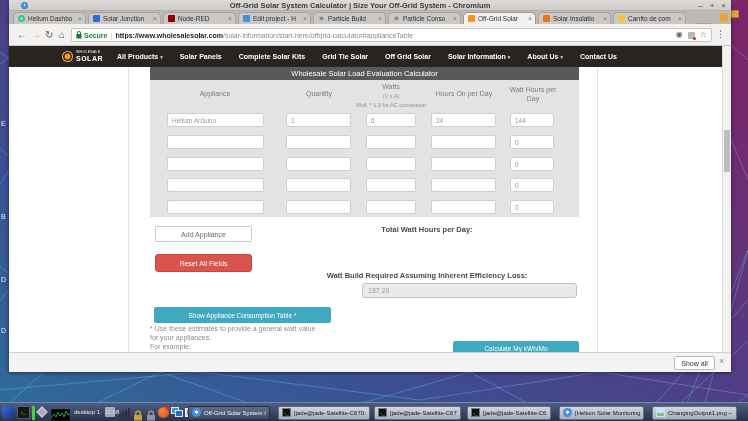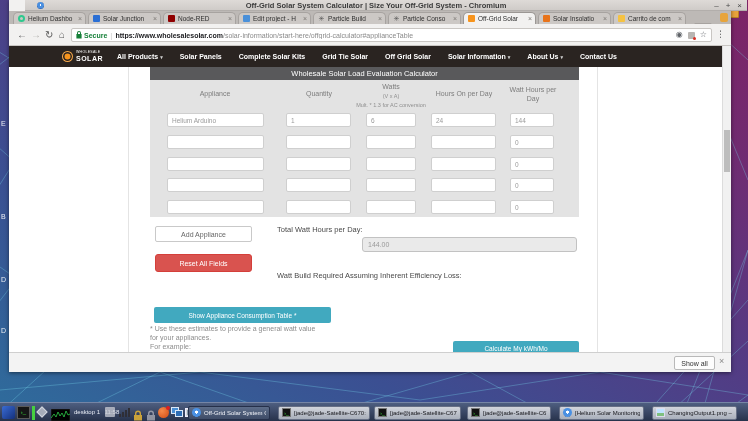--- a/index.html
+++ b/index.html
@@ -6,21 +6,21 @@
   html,body { width:748px; height:421px; }
   body { font-family:"Liberation Sans", sans-serif; overflow:hidden; }
   .screen { position:relative; width:748px; height:421px; overflow:hidden;
             background:linear-gradient(to top right,#2e6d9c 0%,#3b4f92 30%,#553a83 58%,#6f2c72 80%,#7d2365 100%); }
   .mesh { position:absolute; inset:0; }
   .desk-letter { position:absolute; left:1px; color:rgba(255,255,255,.9); font-size:7px; }
   .desk-folder { position:absolute; left:730px; top:10px; width:9px; height:8px; background:#e9a33c; border:1px solid #b97f22; border-radius:1px; }
 
   
   .bwin { position:absolute; left:9px; top:0; width:722px; height:372px; background:#f2f1f0; box-shadow:0 1px 4px rgba(0,0,0,.5); }
-  .titlebar { position:absolute; left:0; top:0; width:100%; height:11px; background:linear-gradient(#dedad7,#cfcbc8); border-bottom:1px solid #b2aeab;margin-left:16px; }
+  .titlebar { position:absolute; left:0; top:0; width:100%; height:11px; background:linear-gradient(#dedad7,#cfcbc8); border-bottom:1px solid #b2aeab; }
   .titlebar .appicon { position:absolute; left:12px; top:2px; width:7px; height:7px; border-radius:50%;
        background:radial-gradient(circle at 50% 45%, #fff 0 18%, #4a8fe0 20% 60%, #2f6cc0 62%); }
   .titlebar .ttext { position:absolute; left:60px; right:80px; top:1px; text-align:center; font-size:7.5px; font-weight:bold; color:#3a3a3a; white-space:nowrap; overflow:hidden; }
   .wctrl { position:absolute; right:5px; top:0; height:11px; display:flex; gap:7px; align-items:center; font-size:8px; color:#4a4a4a; }
   .wctrl span { cursor:default; }
 
   .tabstrip { position:absolute; left:0; top:11px; width:100%; height:13px; background:#bdb9b6; }
   .tab { position:absolute; top:1px; height:12px; width:73px; border-radius:5px 5px 0 0; background:#ccc8c5; border:1px solid #a7a3a0; border-bottom:none; display:flex; align-items:center; padding:0 3px 0 4px; }
   .tab.active { background:#f2f1f0; border-color:#9b9794; z-index:2; }
   .tab .fav { width:7px; height:7px; flex:0 0 7px; margin-right:3px; border-radius:1px; }
@@ -58,21 +58,21 @@
 
   .cardline { position:absolute; left:119px; top:21px; width:470px; height:285px; border-left:1px solid #e4e4e4; border-right:1px solid #e4e4e4; }
   .calhead { position:absolute; left:141px; top:21px; width:429px; height:30px; background:#59595b; color:#fff; font-size:7.5px; text-align:center; line-height:13px; }
   .caltable { position:absolute; left:141px; top:34px; width:429px; height:137px; background:#e3e3e3; }
   .colhdr { position:absolute; font-size:7px; color:#7d7d7d; text-align:center; transform:translateX(-50%); white-space:nowrap; }
   .colhdr.sub { font-size:5.5px; color:#8f8f8f; }
   .cinput { position:absolute; height:14px; background:#fff; border:1px solid #cfcfcf; border-radius:2px; font-size:6.5px; color:#9a9a9a; padding:0 0 0 4px; font-family:"Liberation Sans",sans-serif; }
 
   .btn-add { position:absolute; left:146px; top:180px; width:97px; height:16px; background:#fff; border:1px solid #c9c9c9; border-radius:2px; font-size:7px; color:#666; }
   .btn-reset { position:absolute; left:146px; top:208px; width:97px; height:18px; background:#d9534f; border:1px solid #d43f3a; border-radius:3px; font-size:7px; color:#fff; }
-  .biglabel { position:absolute; left:268px; width:300px; text-align:left; font-size:7.5px; font-weight:normal; color:#4a4a4a; }
+  .biglabel { position:absolute; left:268px; width:300px; text-align:center; font-size:7.5px; font-weight:bold; color:#4a4a4a; }
   .roinput { position:absolute; left:353px; width:215px; height:15px; background:#eaeaea; border:1px solid #c2c2c2; border-radius:3px; font-size:7px; color:#9a9a9a; padding-left:5px; font-family:"Liberation Sans",sans-serif; }
   .btn-teal { position:absolute; background:#41a9bf; border:none; border-radius:2px; color:#fff; font-size:6.5px; }
   .footnote { position:absolute; left:141px; font-size:7px; color:#8c8c8c; white-space:nowrap; }
 
   .vscroll { position:absolute; left:713px; top:46px; width:9px; height:306px; background:#f1f1f1; border-left:1px solid #dcdcdc; }
   .vthumb { position:absolute; left:1px; top:84px; width:6px; height:42px; background:#bdbdbd; }
 
   .dlbar { position:absolute; left:0; top:352px; width:100%; height:20px; background:#f3f3f3; border-top:1px solid #cfcfcf; }
   .dlitem { position:absolute; left:5px; top:0; height:19px; width:107px; display:flex; align-items:center; gap:4px; padding-left:4px; border-right:1px solid #d8d8d8; }
   .zipico { width:9px; height:11px; background:linear-gradient(#eccb78,#d8ae4e); border:1px solid #b3923e; border-radius:1px; }
@@ -285,23 +285,23 @@
         <input class="cinput" style="left: 136px; top: 120px; width: 65px;" value="">
         <input class="cinput" style="left: 216px; top: 120px; width: 50px;" value="">
         <input class="cinput" style="left: 281px; top: 120px; width: 65px;" value="">
         <input class="cinput" style="left: 360px; top: 120px; width: 44px;" value="0">
       </div>
 
       <button class="btn-add">Add Appliance</button>
       <button class="btn-reset">Reset All Fields</button>
 
       <span class="biglabel" style="top:179px">Total Watt Hours per Day:</span>
-      <input class="roinput" style="top: 191px;" readonly="" value="144.00">
 
       <span class="biglabel" style="top:225px">Watt Build Required Assuming Inherent Efficiency Loss:</span>
+      <input class="roinput" style="top: 237px;" readonly="" value="187.20">
 
       <button class="btn-teal" style="left:145px;top:261px;width:177px;height:16px">Show Appliance Consumption Table *</button>
 
       <span class="footnote" style="top:279px">* Use these estimates to provide a general watt value</span>
       <span class="footnote" style="top:288px">for your appliances.</span>
       <span class="footnote" style="top:297px">For example:</span>
 
       <button class="btn-teal" style="left:444px;top:295px;width:126px;height:15px">Calculate My kWh/Mo</button>
     </div>
 

